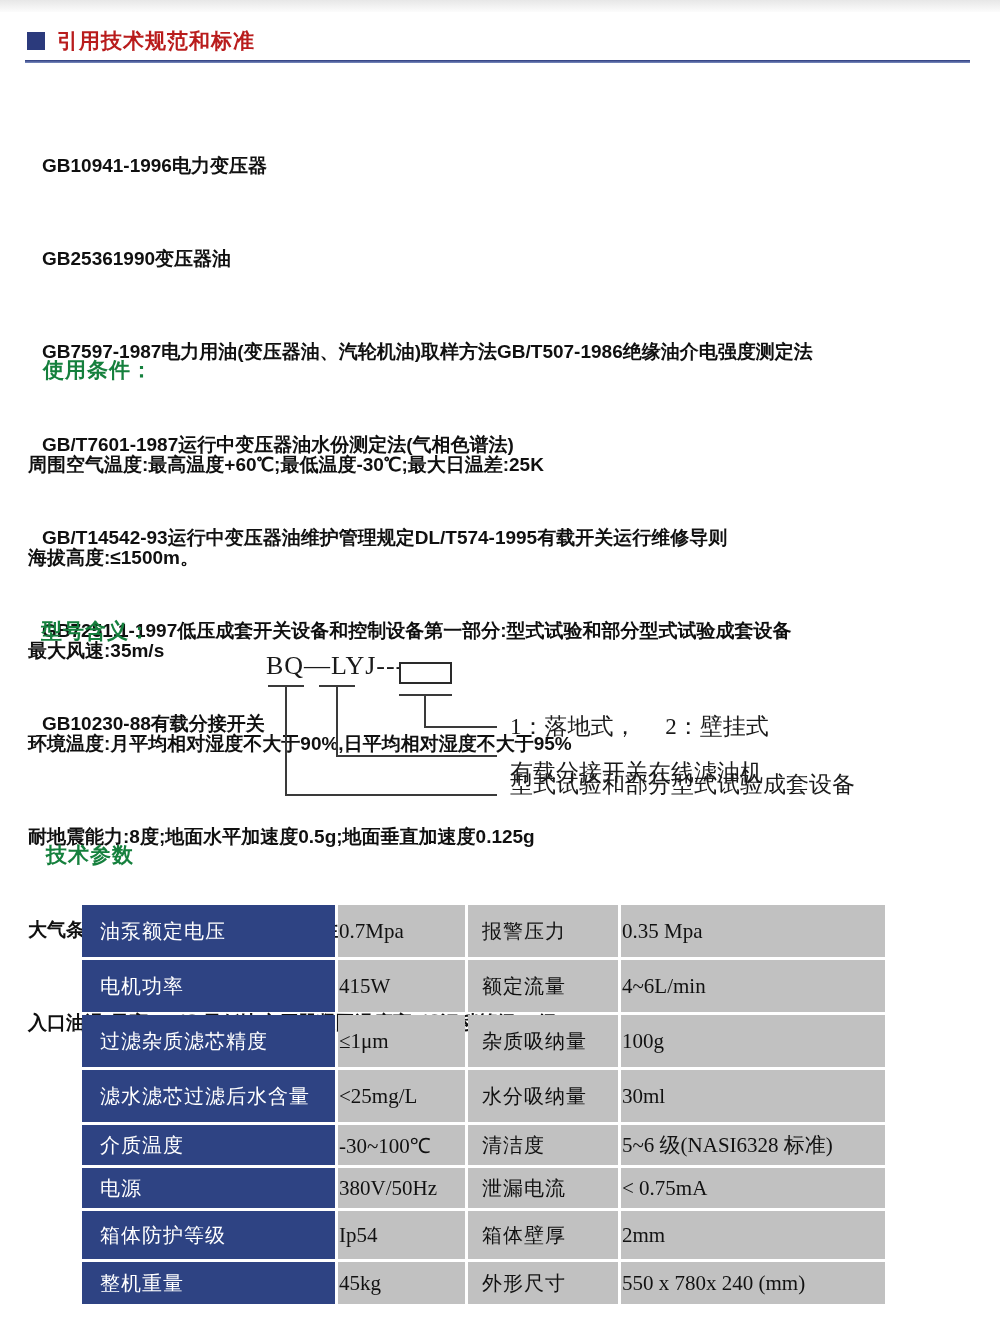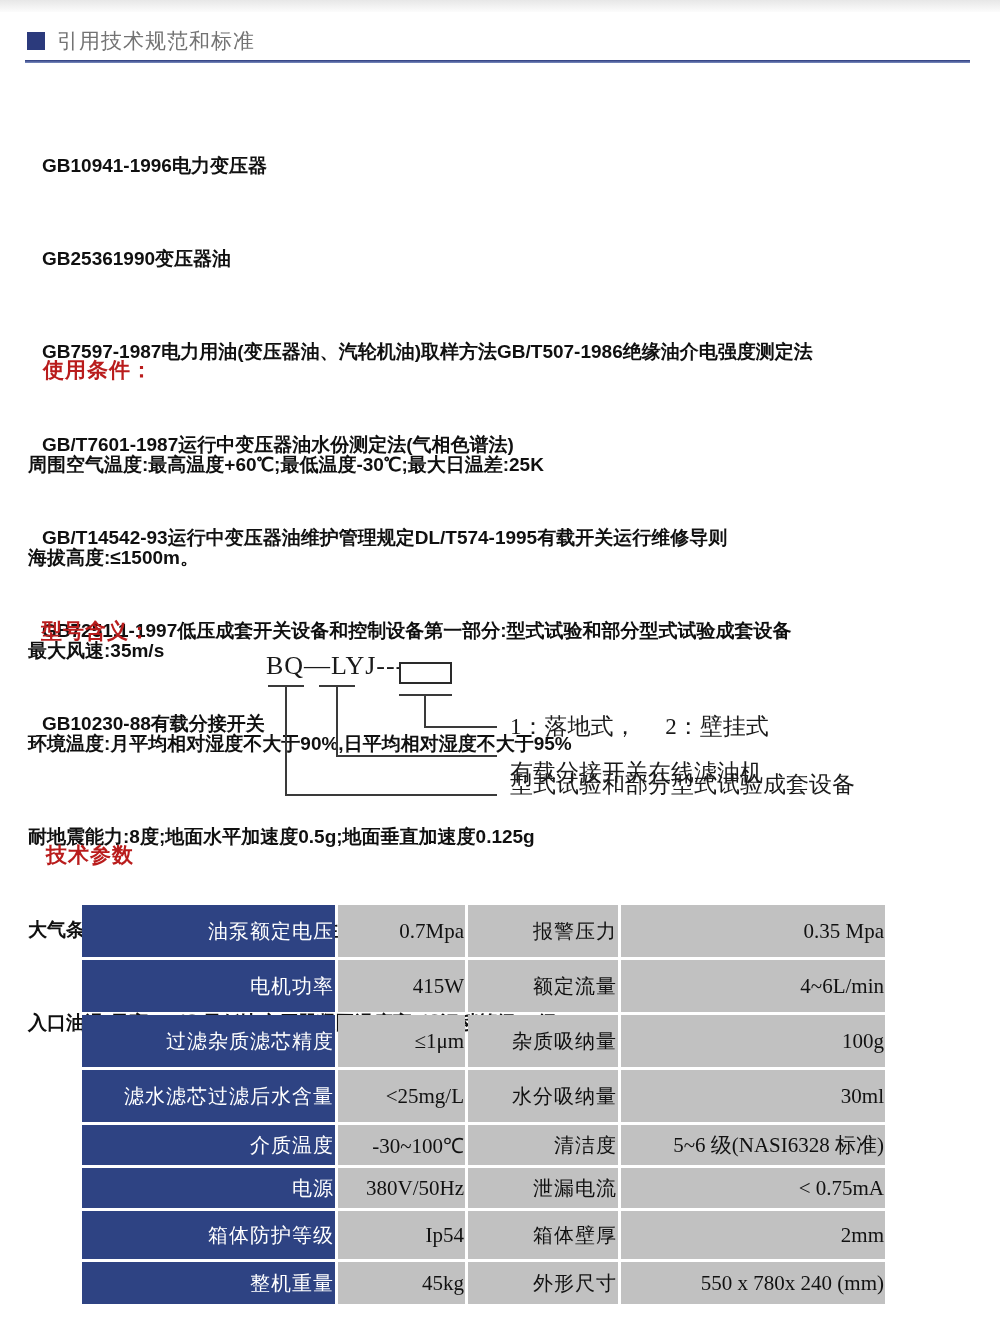--- a/index.html
+++ b/index.html
@@ -3,44 +3,44 @@
 <meta charset="utf-8">
 <style>
   html,body{margin:0;padding:0;background:#ffffff;}
   .page{position:relative;width:1000px;height:1325px;background:#ffffff;overflow:hidden;
         font-family:"Liberation Sans",sans-serif;color:#151515;}
   .topband{position:absolute;left:0;top:0;width:1000px;height:12px;
            background:linear-gradient(#e7e7e7,#fcfcfc);}
   
   .sec-head{position:absolute;left:27px;top:27px;display:flex;align-items:center;gap:12px;}
   .bullet{width:18px;height:18px;background:#2b3a7c;display:inline-block;}
-  .sec-title{font-size:21px;font-weight:normal;color:#737373;letter-spacing:1px;}
+  .sec-title{font-size:21px;font-weight:bold;color:#b91c1c;letter-spacing:1px;}
   .rule{position:absolute;left:25px;top:60px;width:945px;height:3px;
         background:linear-gradient(#2b3a7c,#7b8cc0);}
   
   .stdlist{position:absolute;left:42px;top:88px;font-size:19px;font-weight:600;
            line-height:31px;white-space:pre;color:#101010;}
-  .subhead{position:absolute;font-size:21px;font-weight:bold;color:#b91c1c;letter-spacing:1px;}
+  .subhead{position:absolute;font-size:21px;font-weight:bold;color:#15803d;letter-spacing:1px;}
   .cond-title{left:43px;top:356px;}
   .condlist{position:absolute;left:28px;top:387px;font-size:19px;font-weight:600;
             line-height:31px;white-space:pre;color:#101010;}
   .model-title{left:41px;top:617px;}
   .params-title{left:46px;top:841px;}
   
   .diagram{position:absolute;left:0;top:0;width:1000px;height:1325px;pointer-events:none;}
   .dg-model{position:absolute;left:266px;top:651px;font-family:"Liberation Serif",serif;
             font-size:26px;color:#1a1a1a;letter-spacing:1px;}
   .dg-box{position:absolute;left:399px;top:662px;width:49px;height:18px;
           border:2px solid #2a2a2a;background:#fff;}
   .dg-line{position:absolute;background:#3a3a3a;}
   .dg-label{position:absolute;left:510px;font-family:Liberation Serif, serif;
             font-size:23px;color:#1a1a1a;white-space:pre;}
   
   .ptable{position:absolute;left:79px;top:902px;border-collapse:separate;border-spacing:3px;}
-  .ptable td{vertical-align:middle;text-align:right;}
+  .ptable td{vertical-align:middle;}
   .ptable td.lbl{background:#2e4383;color:#ffffff;font-size:20px;font-weight:500;
                  padding-left:18px;letter-spacing:1px;}
   .ptable td.val{background:#c1c1c1;color:#111111;font-family:"Liberation Serif",serif;
                  font-size:21px;}
   .ptable td.cap{background:#c1c1c1;color:#111111;font-size:20px;padding-left:14px;
                  letter-spacing:1px;}
   .ptable tr:nth-child(-n+4) td{height:50px;}
   .ptable tr:nth-child(5) td,.ptable tr:nth-child(6) td{height:38px;}
   .ptable tr:nth-child(7) td{height:46px;}
   .ptable tr:nth-child(8) td{height:40px;}

